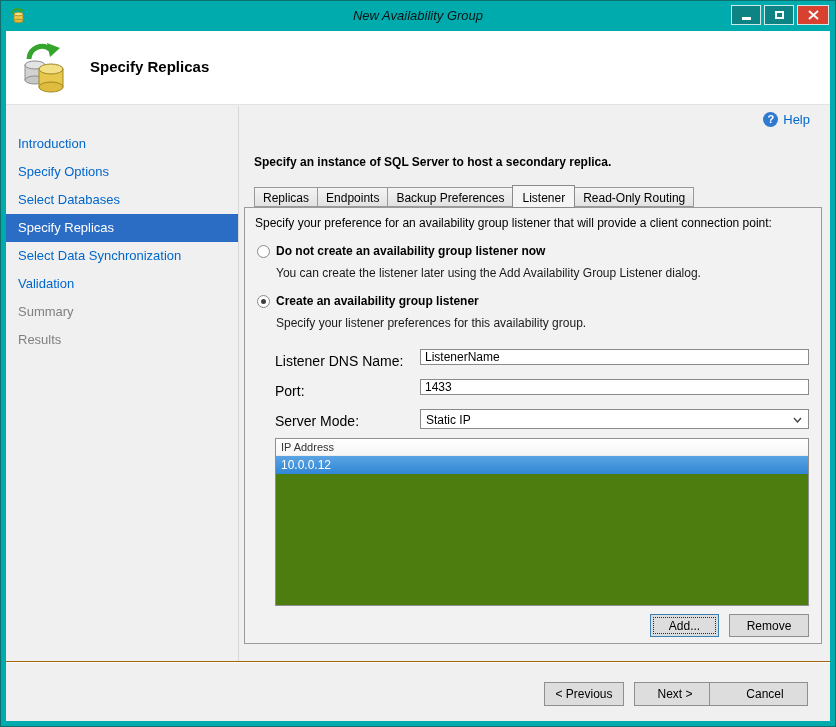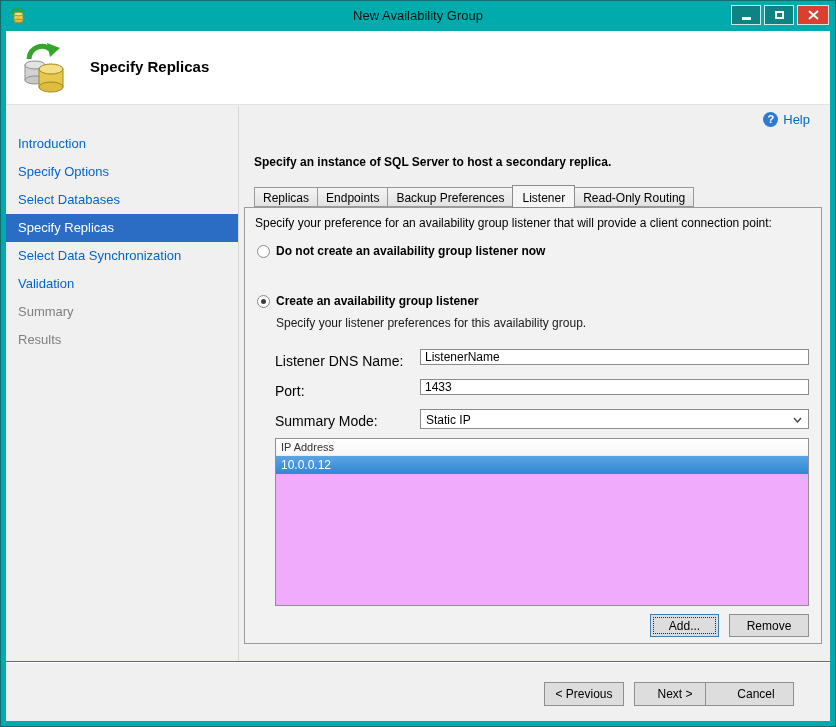--- a/index.html
+++ b/index.html
@@ -3,21 +3,21 @@
 <meta charset="utf-8">
 <style>
   * { box-sizing: border-box; margin: 0; padding: 0; }
   html,body { width:836px; height:727px; }
   body { font-family:"Liberation Sans", sans-serif; font-size:12px; color:#000; }
 
   .window { position:relative; width:836px; height:727px;
             background:#00ABAE; border:1px solid #0e6f6f; }
 
   
-  .titlebar { position:absolute; top:0; left:0; right:0; height:30px; }
+  .titlebar { position:absolute; top:0; left:0; right:0; height:30px;font-style:italic; }
   .titlebar-icon { position:absolute; left:9px; top:7px; width:16px; height:16px; }
   .titlebar-title { position:absolute; left:0; right:0; top:7px; text-align:center;
                     font-size:13px; color:#071414; }
   .window-buttons { position:absolute; right:6px; top:4px; display:flex; gap:3px; }
   .winbtn { width:30px; height:20px; display:flex; align-items:center; justify-content:center;
             border:1px solid #cfe9e8; background:#0d8384; cursor:pointer; }
   .winbtn.close { width:32px; background:#d8402f; }
   .glyph-min { width:9px; height:3px; background:#fff; margin-top:6px; }
   .glyph-max { width:9px; height:8px; border:2px solid #fff; background:transparent; }
 
@@ -72,40 +72,40 @@
   .field-label { position:absolute; left:0; top:4px; font-size:14px; }
   .field-input { position:absolute; left:145px; right:0; top:0; height:16px; border:1px solid #8a8a8a;
                  background:#fff; font-family:"Liberation Sans", sans-serif; font-size:12px;
                  padding:0 4px; color:#000; }
   .combo { position:absolute; left:145px; right:0; top:0; height:20px; border:1px solid #8a8a8a;
            background:#fff; cursor:pointer; }
   .combo-text { position:absolute; left:5px; top:3px; font-size:12px; }
   .combo-chevron { position:absolute; right:6px; top:7px; width:9px; height:6px; }
 
   .iplist { position:absolute; top:230px; left:30px; right:12px; height:168px;
-            background:#f0abfc; border:1px solid #8f8f8f; overflow:hidden; }
+            background:#4d7c0f; border:1px solid #8f8f8f; overflow:hidden; }
   .iplist-header { height:17px; line-height:16px; padding-left:5px; font-size:11px; color:#333;
                    background:linear-gradient(#ffffff,#f6f6f6); border-bottom:1px solid #ececec; cursor:pointer; }
   .iplist-row.selected { height:18px; line-height:18px; padding-left:5px; font-size:12px; color:#fff;
                          background:linear-gradient(#5aa4e3,#3186d4); cursor:pointer; }
 
   .btn { font-family:"Liberation Sans", sans-serif; font-size:12px; color:#000;
          background:#dddddd; border:1px solid #8f8f8f; cursor:pointer; }
   .panel-btn { position:absolute; height:23px; }
   .btn-add { right:102px; width:69px; top:406px; border-color:#3c7fb1;
              outline:1px dotted #2b2b2b; outline-offset:-4px; }
   .btn-remove { right:12px; width:80px; top:406px; }
 
   
   .footer { position:absolute; bottom:0; left:0; right:0; height:60px; background:#f0f0f0;
             border-top:1px solid #a16207; box-shadow:inset 0 1px 0 #ffffff; }
   .footer .btn { position:absolute; top:20px; height:24px; }
   .btn-prev { right:206px; width:80px; }
   .btn-next { right:114px; width:82px; }
-  .btn-cancel { right:36px; width:89px;padding-left:13px; }
+  .btn-cancel { right:22px; width:99px;padding-left:13px; }
 </style>
 </head>
 <body>
 
 <div class="window">
 
   <div class="titlebar">
     <svg class="titlebar-icon" viewBox="0 0 16 16">
       <path d="M2 6 A 5 5 0 0 1 10 2" fill="none" stroke="#35a52c" stroke-width="2"></path>
       <polygon points="9,0 14,2 10,5" fill="#35a52c"></polygon>
@@ -174,39 +174,40 @@
       </div>
 
       <div class="panel">
 
         <div class="pref-text">Specify your preference for an availability group listener that will provide a client connection point:</div>
 
         <div class="radio-row" style="top:36px;">
           <div class="radio"></div>
           <div class="radio-label">Do not create an availability group listener now</div>
         </div>
+        <div class="radio-desc" style="top:58px;">You can create the listener later using the Add Availability Group Listener dialog.</div>
 
         <div class="radio-row" style="top:86px;">
           <div class="radio checked"></div>
           <div class="radio-label">Create an availability group listener</div>
         </div>
         <div class="radio-desc" style="top:108px;">Specify your listener preferences for this availability group.</div>
 
         <div class="field-row" style="top:141px;">
           <div class="field-label">Listener DNS Name:</div>
           <input class="field-input" type="text" value="ListenerName" style="">
         </div>
 
         <div class="field-row" style="top:171px;">
           <div class="field-label">Port:</div>
           <input class="field-input" type="text" value="1433" style="">
         </div>
 
         <div class="field-row" style="top:201px;">
-          <div class="field-label">Summary Mode:</div>
+          <div class="field-label">Server Mode:</div>
           <div class="combo">
             <div class="combo-text">Static IP</div>
             <svg class="combo-chevron" viewBox="0 0 9 6">
               <path d="M1 1 L4.5 5 L8 1" fill="none" stroke="#444" stroke-width="1.4"></path>
             </svg>
           </div>
         </div>
 
         <div class="iplist">
           <div class="iplist-header">IP Address</div>

